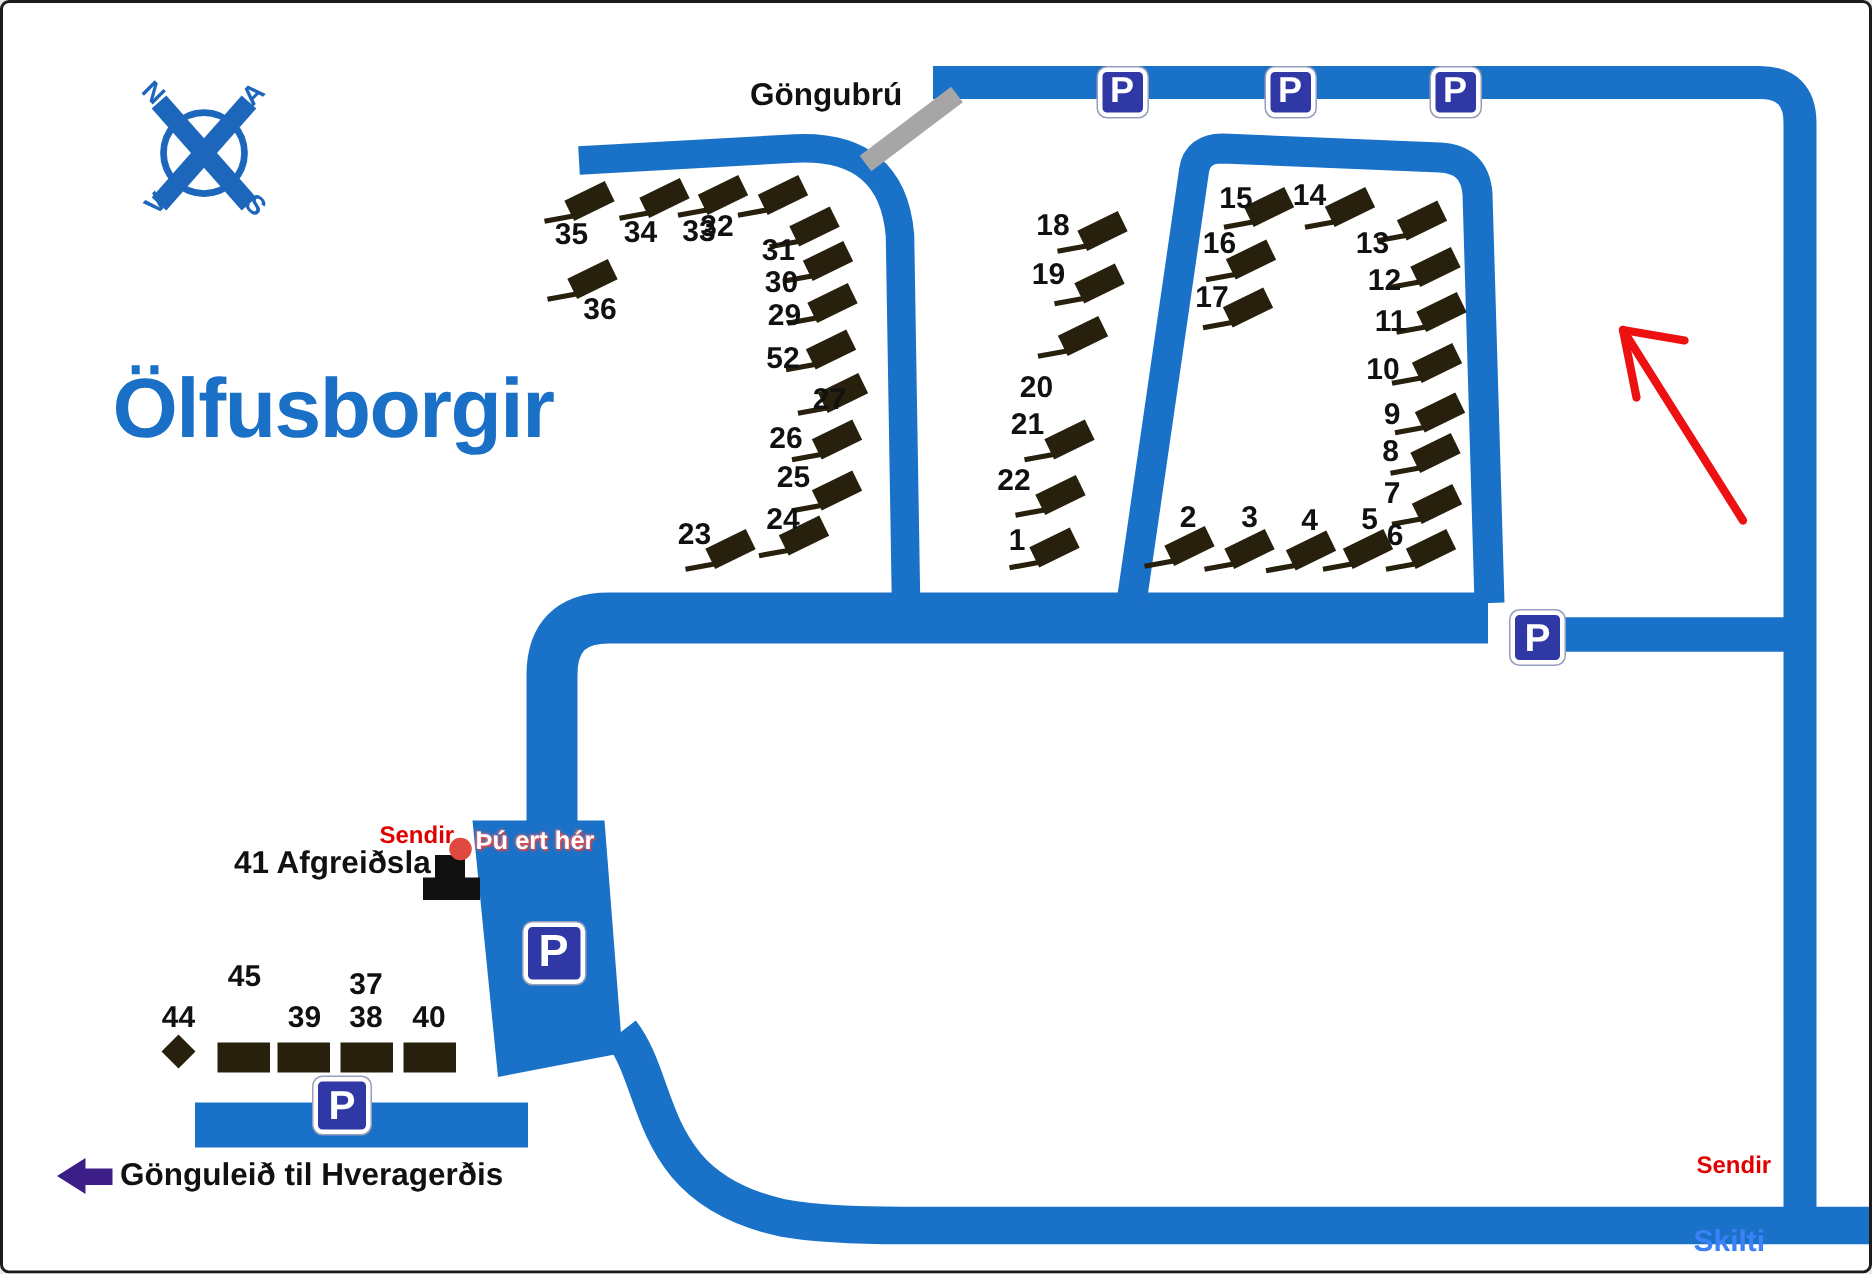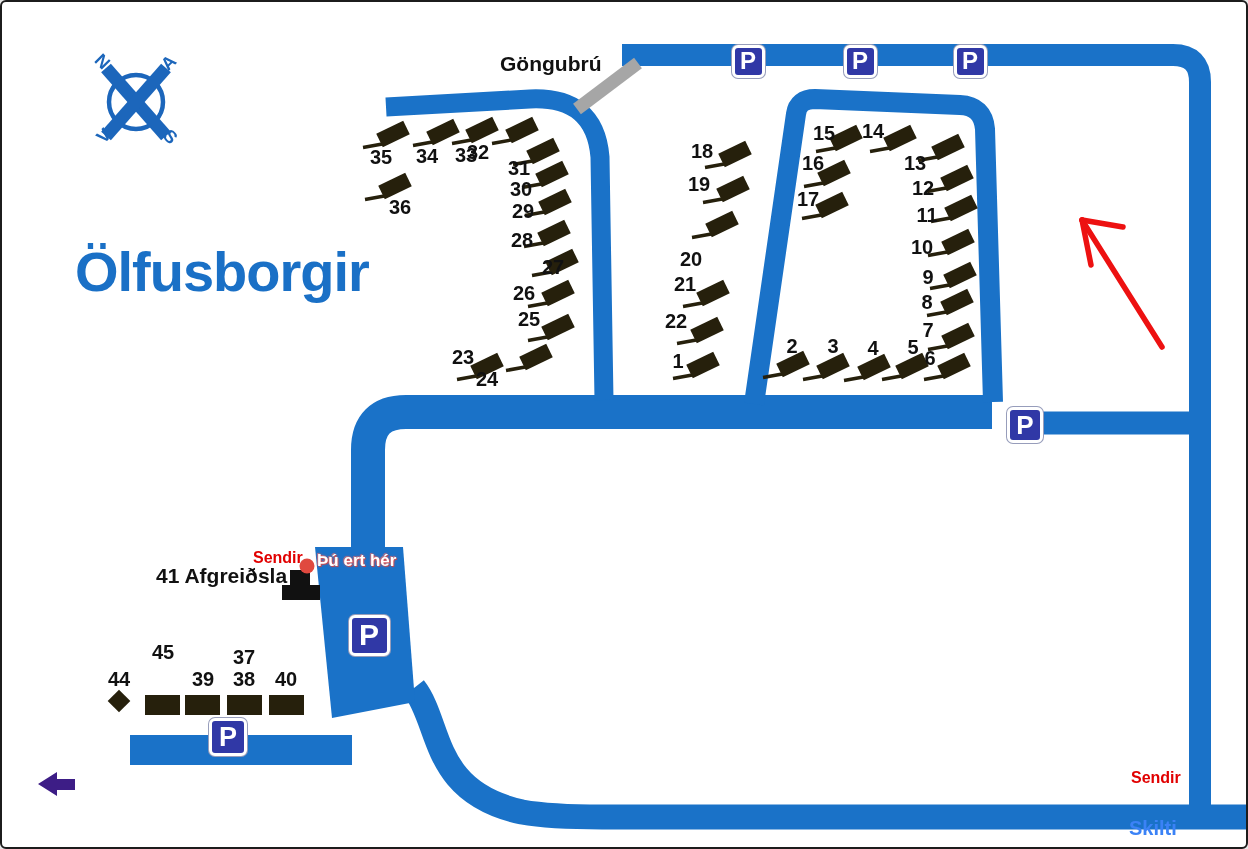--- a/index.html
+++ b/index.html
@@ -125,21 +125,21 @@
             <rect x="17" y="8.5" width="30" height="15" fill="#26200c"></rect>
           </g>
         </svg></div>
       <span class="num" style="left: 521px; top: 209px;">29</span>
       <div class="cabin-icon" style="left: 520px; top: 215px;"><svg width="50" height="32" viewBox="0 0 50 32">
           <line x1="2" y1="29.5" x2="24" y2="25.5" stroke="#26200c" stroke-width="3.5"></line>
           <g transform="rotate(-26 32 16)">
             <rect x="17" y="8.5" width="30" height="15" fill="#26200c"></rect>
           </g>
         </svg></div>
-      <span class="num" style="left: 520px; top: 238px;">28</span>
+      <span class="num" style="left: 520px; top: 238px;">52</span>
       <div class="cabin-icon" style="left: 528px; top: 244px;"><svg width="50" height="32" viewBox="0 0 50 32">
           <line x1="2" y1="29.5" x2="24" y2="25.5" stroke="#26200c" stroke-width="3.5"></line>
           <g transform="rotate(-26 32 16)">
             <rect x="17" y="8.5" width="30" height="15" fill="#26200c"></rect>
           </g>
         </svg></div>
       <span class="num" style="left: 551px; top: 265px;">27</span>
       <div class="cabin-icon" style="left: 524px; top: 275px;"><svg width="50" height="32" viewBox="0 0 50 32">
           <line x1="2" y1="29.5" x2="24" y2="25.5" stroke="#26200c" stroke-width="3.5"></line>
           <g transform="rotate(-26 32 16)">
@@ -153,21 +153,21 @@
             <rect x="17" y="8.5" width="30" height="15" fill="#26200c"></rect>
           </g>
         </svg></div>
       <span class="num" style="left: 527px; top: 317px;">25</span>
       <div class="cabin-icon" style="left: 502px; top: 339px;"><svg width="50" height="32" viewBox="0 0 50 32">
           <line x1="2" y1="29.5" x2="24" y2="25.5" stroke="#26200c" stroke-width="3.5"></line>
           <g transform="rotate(-26 32 16)">
             <rect x="17" y="8.5" width="30" height="15" fill="#26200c"></rect>
           </g>
         </svg></div>
-      <span class="num" style="left: 485px; top: 345px; margin-top: 32px;">24</span>
+      <span class="num" style="left: 520px; top: 345px;">24</span>
       <div class="cabin-icon" style="left: 453px; top: 348px;"><svg width="50" height="32" viewBox="0 0 50 32">
           <line x1="2" y1="29.5" x2="24" y2="25.5" stroke="#26200c" stroke-width="3.5"></line>
           <g transform="rotate(-26 32 16)">
             <rect x="17" y="8.5" width="30" height="15" fill="#26200c"></rect>
           </g>
         </svg></div>
       <span class="num" style="left: 461px; top: 355px;">23</span>
       <div class="cabin-icon" style="left: 361px; top: 168px;"><svg width="50" height="32" viewBox="0 0 50 32">
           <line x1="2" y1="29.5" x2="24" y2="25.5" stroke="#26200c" stroke-width="3.5"></line>
           <g transform="rotate(-26 32 16)">
@@ -346,19 +346,20 @@
       <div class="p-sign" style="left: 1005px; top: 405px; width: 36px; height: 36px; font-size: 26px;">P</div>
       <div class="p-sign" style="left: 346.5px; top: 612.5px; width: 41px; height: 41px; font-size: 30px;">P</div>
       <div class="p-sign" style="left: 207px; top: 716px; width: 38px; height: 38px; font-size: 27px;">P</div>
     </div>
 
   <span class="txt title">Ölfusborgir</span>
   <span class="txt bridge-label">Göngubrú</span>
   <span class="txt sendir sendir-1">Sendir</span>
   <span class="txt here">Þú ert hér</span>
   <span class="txt reception">41 Afgreiðsla</span>
+  <span class="txt walkpath">Gönguleið til Hveragerðis</span>
   <span class="txt sendir sendir-2">Sendir</span>
   <span class="txt skilti">Skilti</span>
   <span class="cdir cdir-n">N</span>
   <span class="cdir cdir-a">A</span>
   <span class="cdir cdir-v">V</span>
   <span class="cdir cdir-s">S</span>
 </div>
 
 </body></html>

